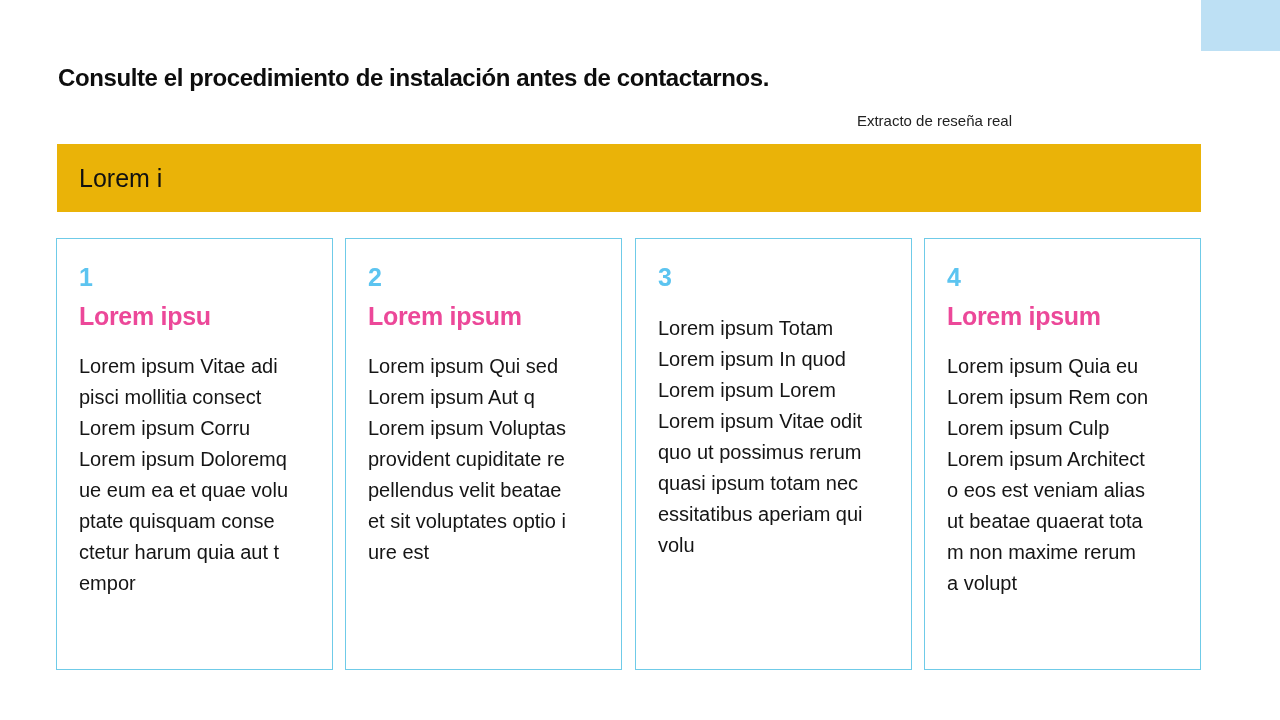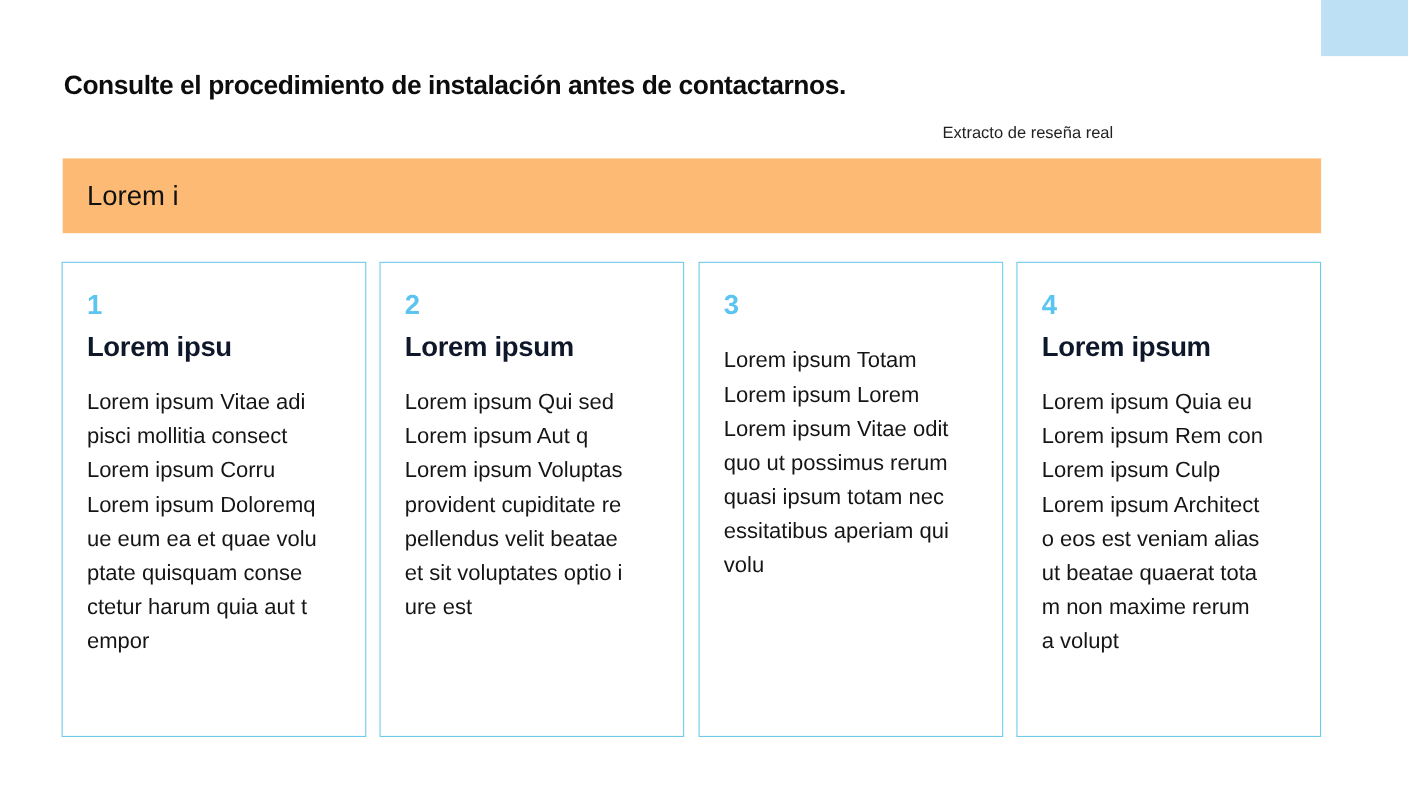--- a/index.html
+++ b/index.html
@@ -41,21 +41,21 @@
       font-size: 15px;
       color: #222222;
       white-space: nowrap;
     }
     .banner {
       position: absolute;
       left: 57px;
       top: 144px;
       width: 1144px;
       height: 68px;
-      background: #fdba74;
+      background: #eab308;
       display: flex;
       align-items: center;
       padding-left: 22px;
     }
     .banner-title {
       font-size: 25px;
       font-weight: 500;
       color: #111111;
     }
     .cards {
@@ -83,21 +83,21 @@
       font-weight: 700;
       color: #5cc4f0;
       line-height: 32px;
       height: 32px;
     }
     .card-title {
       margin-top: 8px;
       font-size: 25px;
       font-weight: 700;
       letter-spacing: -0.3px;
-      color: #0f172a;
+      color: #ec4899;
       line-height: 30px;
       white-space: nowrap;
     }
     .card-body {
       margin-top: 20px;
       font-size: 20px;
       line-height: 31px;
       color: #151515;
     }
     .card-body .line {
@@ -146,20 +146,21 @@
         <span class="line">pellendus velit beatae</span>
         <span class="line">et sit voluptates optio i</span>
         <span class="line">ure est</span>
       </div>
     </div>
 
     <div class="card">
       <div class="card-number">3</div>
       <div class="card-body">
         <span class="line">Lorem ipsum Totam</span>
+        <span class="line">Lorem ipsum In quod</span>
         <span class="line">Lorem ipsum Lorem</span>
         <span class="line">Lorem ipsum Vitae odit</span>
         <span class="line">quo ut possimus rerum</span>
         <span class="line">quasi ipsum totam nec</span>
         <span class="line">essitatibus aperiam qui</span>
         <span class="line">volu</span>
       </div>
     </div>
 
     <div class="card">

